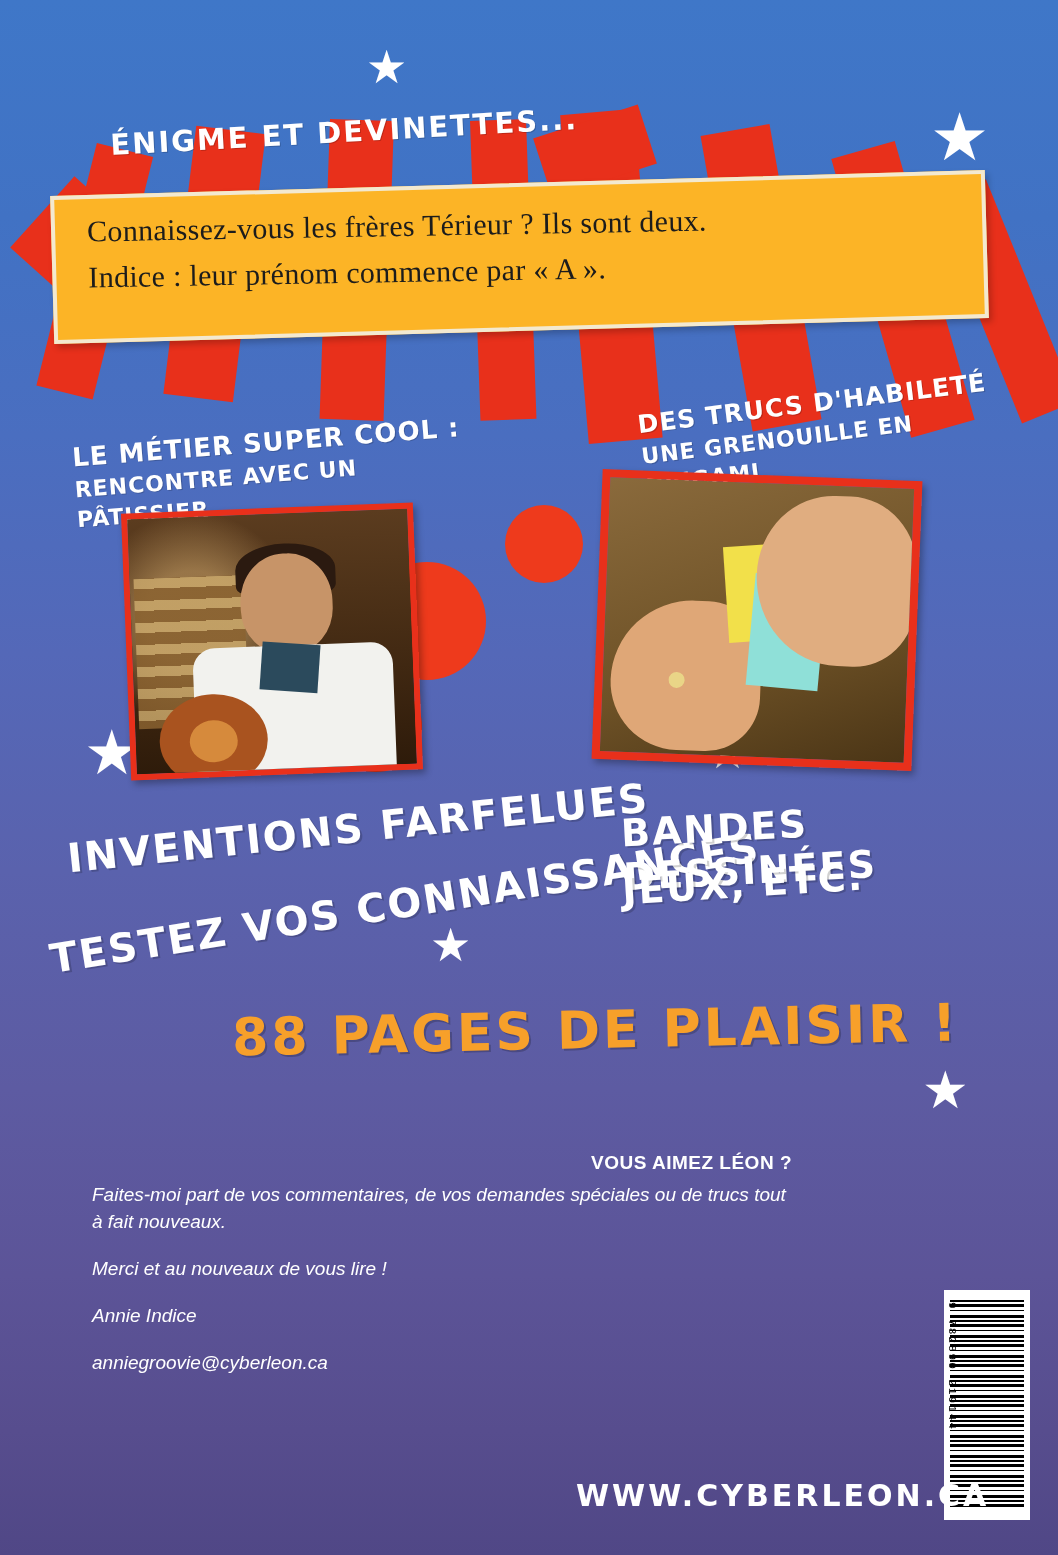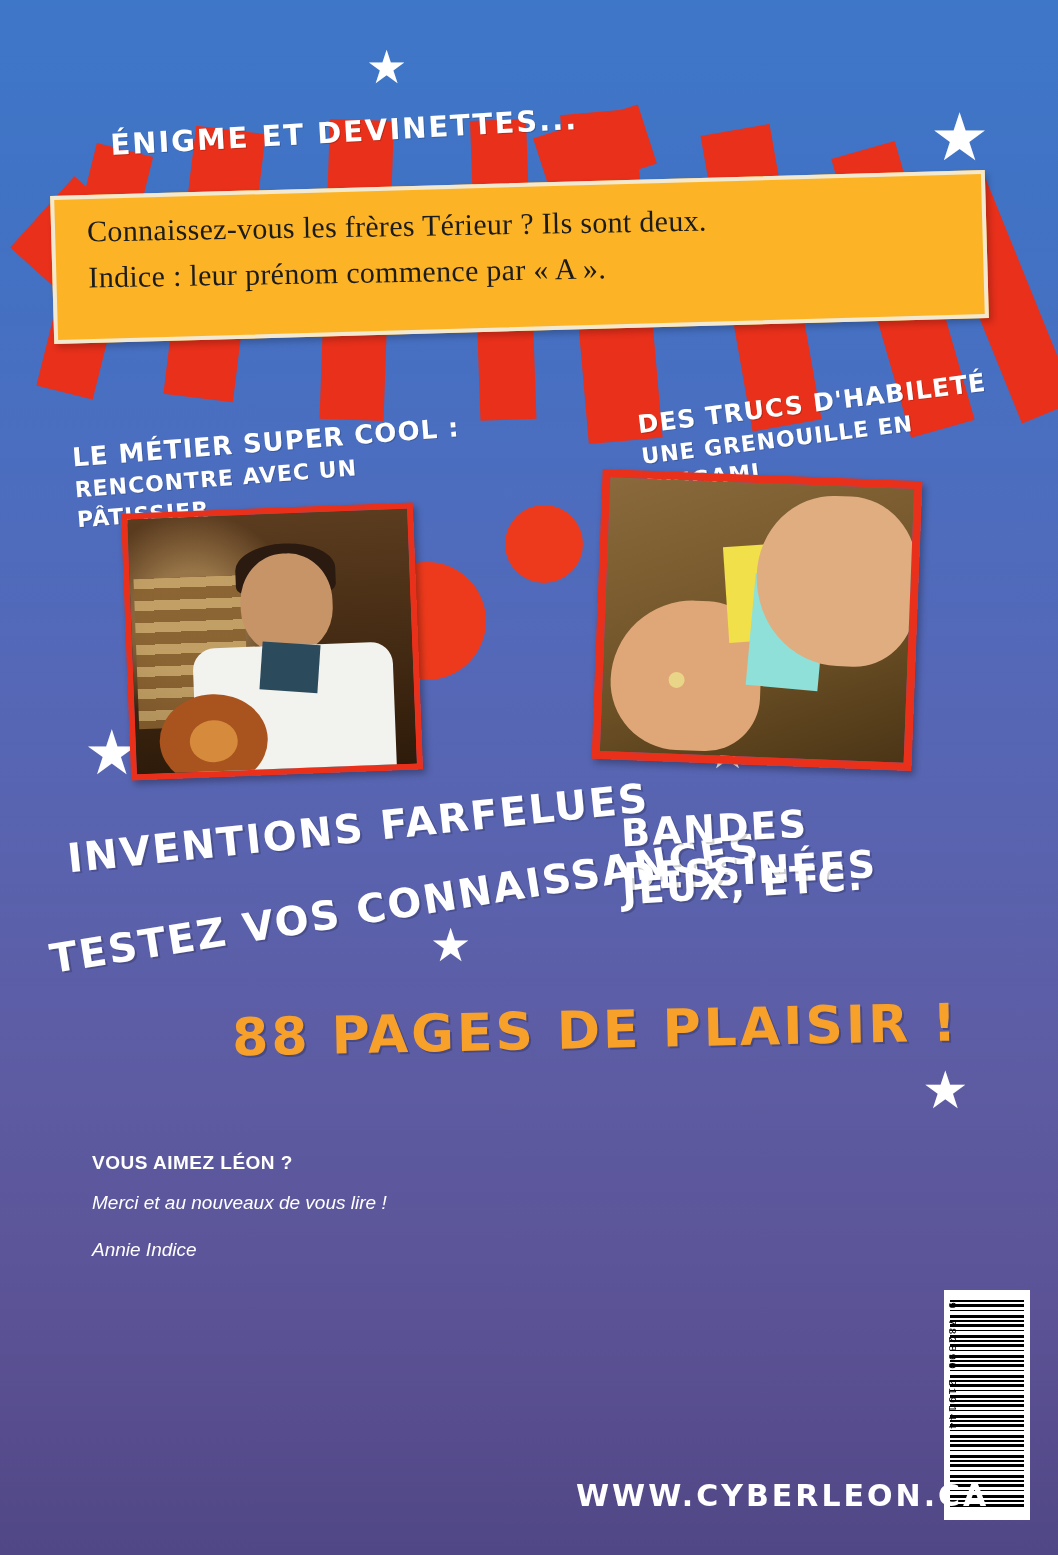--- a/index.html
+++ b/index.html
@@ -186,24 +186,25 @@
   
   #footer {
     position: absolute;
     left: 92px;
     top: 1152px;
     width: 700px;
     color: #ffffff;
     font-family: "Liberation Sans", sans-serif;
   }
   #footer h4 {
-    margin: 0 0 16px 0;
+    margin: 0 0 8px 0;
     font-size: 19px;
     font-weight: bold;
     letter-spacing: .5px;
+    text-align: right;
   }
   #footer p {
     margin: 0 0 22px 0;
     font-size: 19px;
     font-style: italic;
     line-height: 1.42;
   }
   #footer p.tight { margin-bottom: 20px; }
 
   
@@ -307,22 +308,24 @@
 
   <div class="big" id="big-inventions">INVENTIONS FARFELUES</div>
   <div class="big" id="big-testez">TESTEZ VOS CONNAISSANCES</div>
   <div class="big" id="big-bandes">BANDES DESSINÉES</div>
   <div class="big" id="big-jeux">JEUX, ETC.</div>
 
   <div id="pages-line">88 PAGES DE PLAISIR !</div>
 
   <div id="footer">
     <h4>VOUS AIMEZ LÉON ?</h4>
+    <p class="tight">Faites-moi part de vos commentaires, de vos demandes spéciales ou de trucs tout à fait nouveaux.</p>
     <p class="tight">Merci et au nouveaux de vous lire !</p>
     <p class="tight">Annie Indice</p>
+    <p>anniegroovie@cyberleon.ca</p>
   </div>
 
   <div id="barcode">
     <div class="bars"></div>
     <div class="num">9 782890 219144</div>
   </div>
 
   <div id="website">WWW.CYBERLEON.CA</div>
 
 </div>

